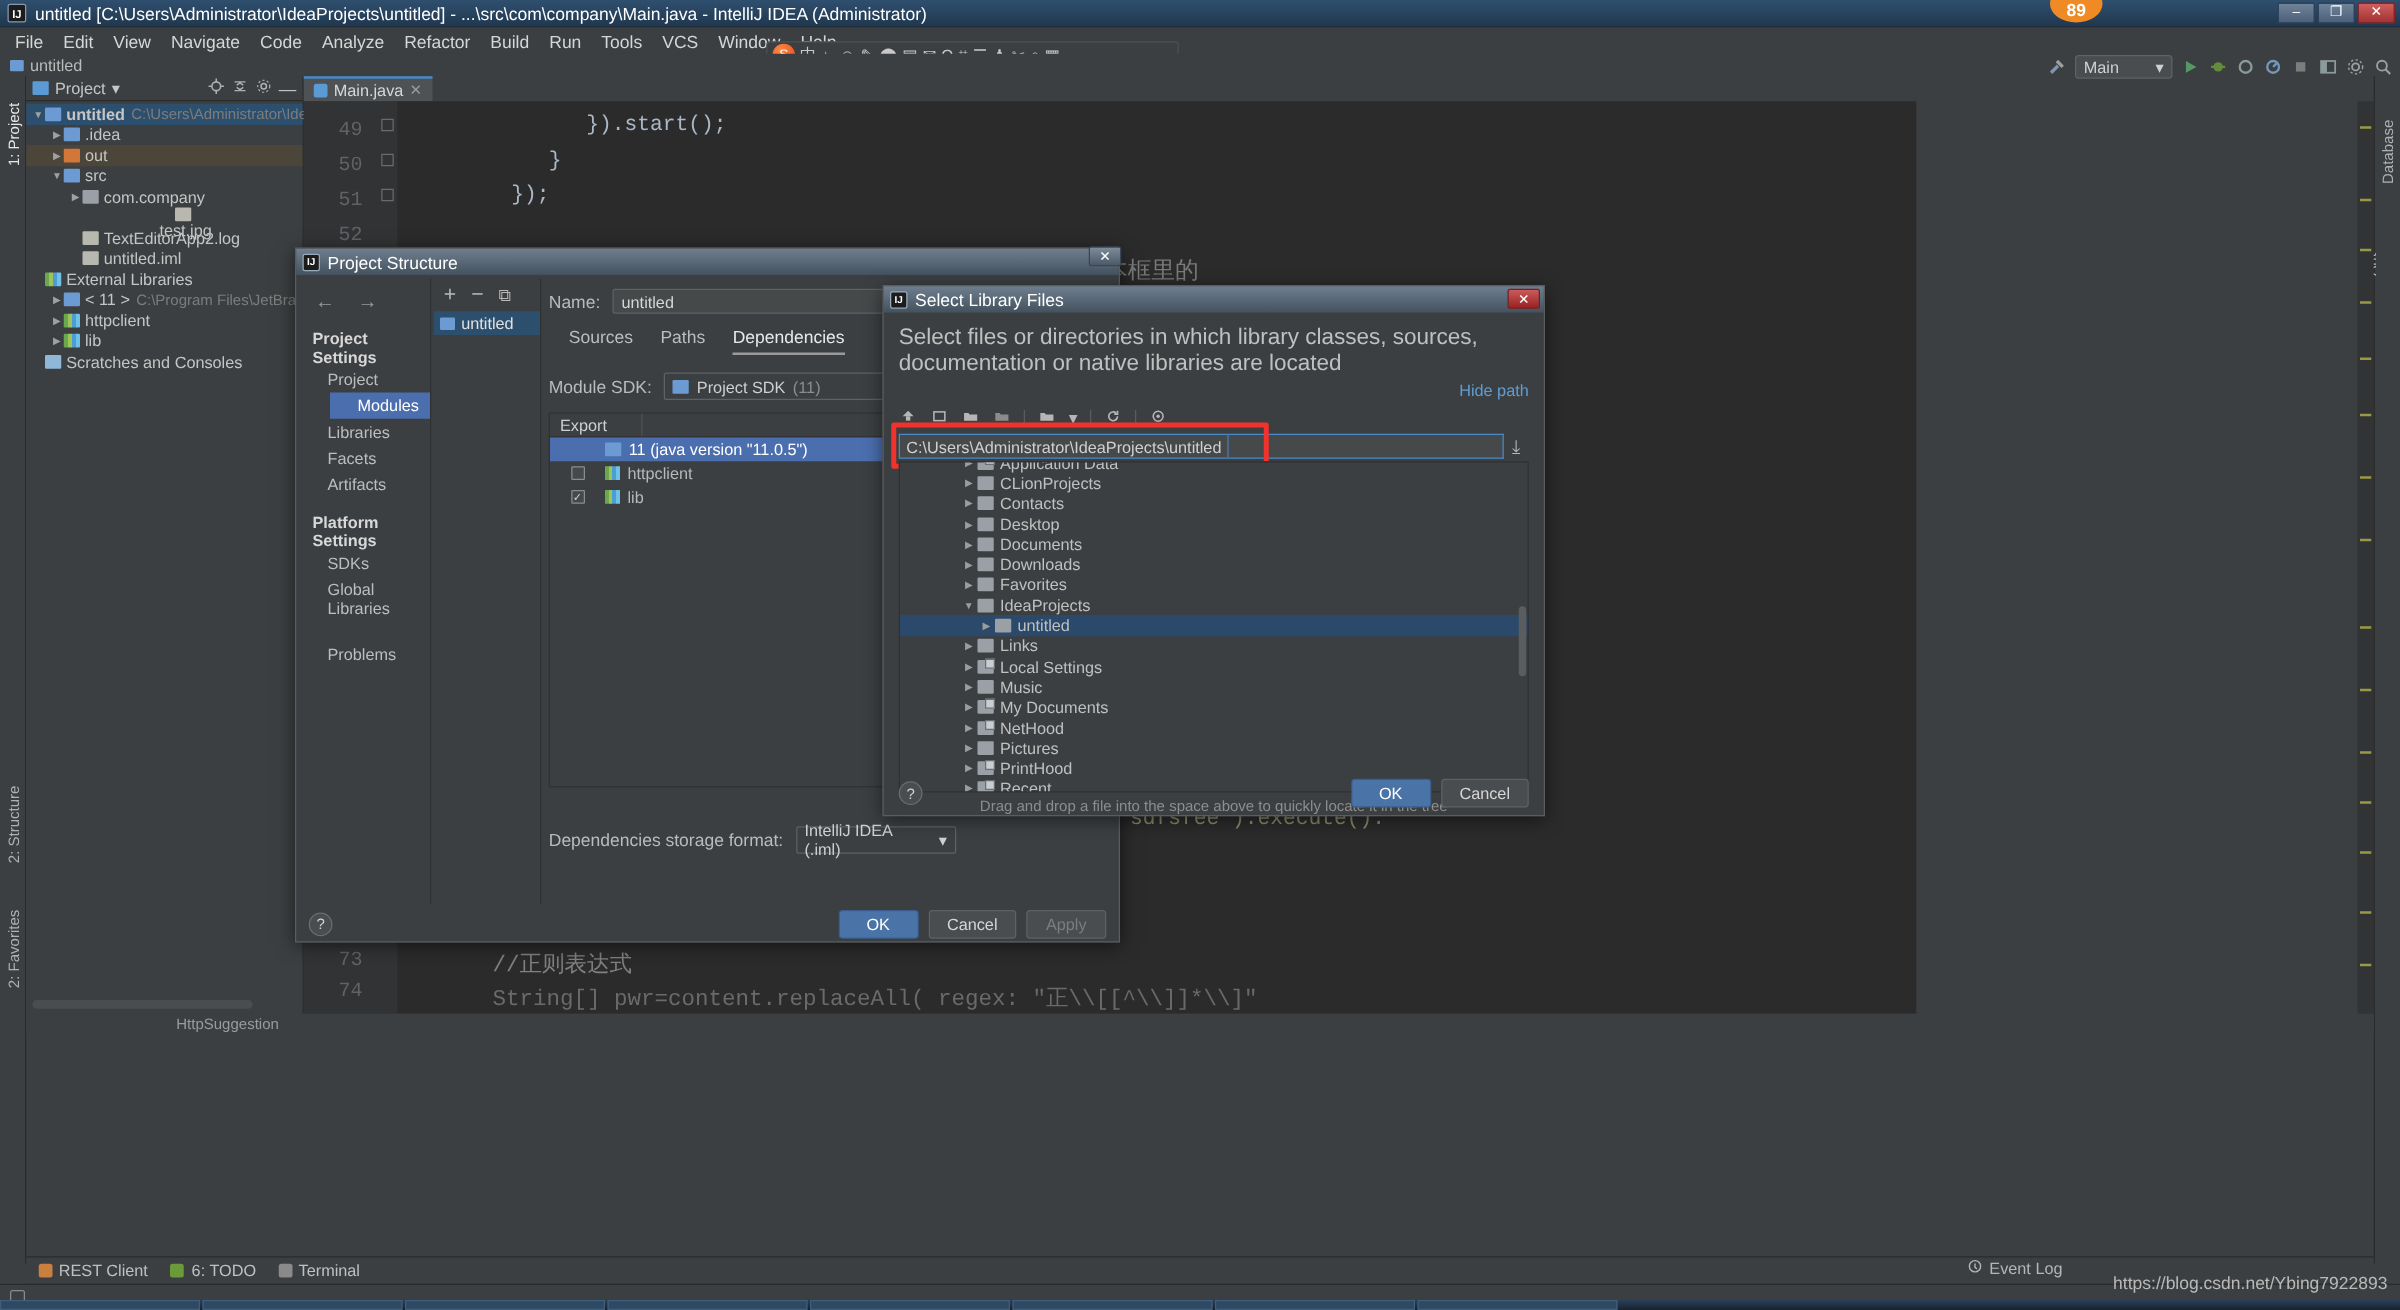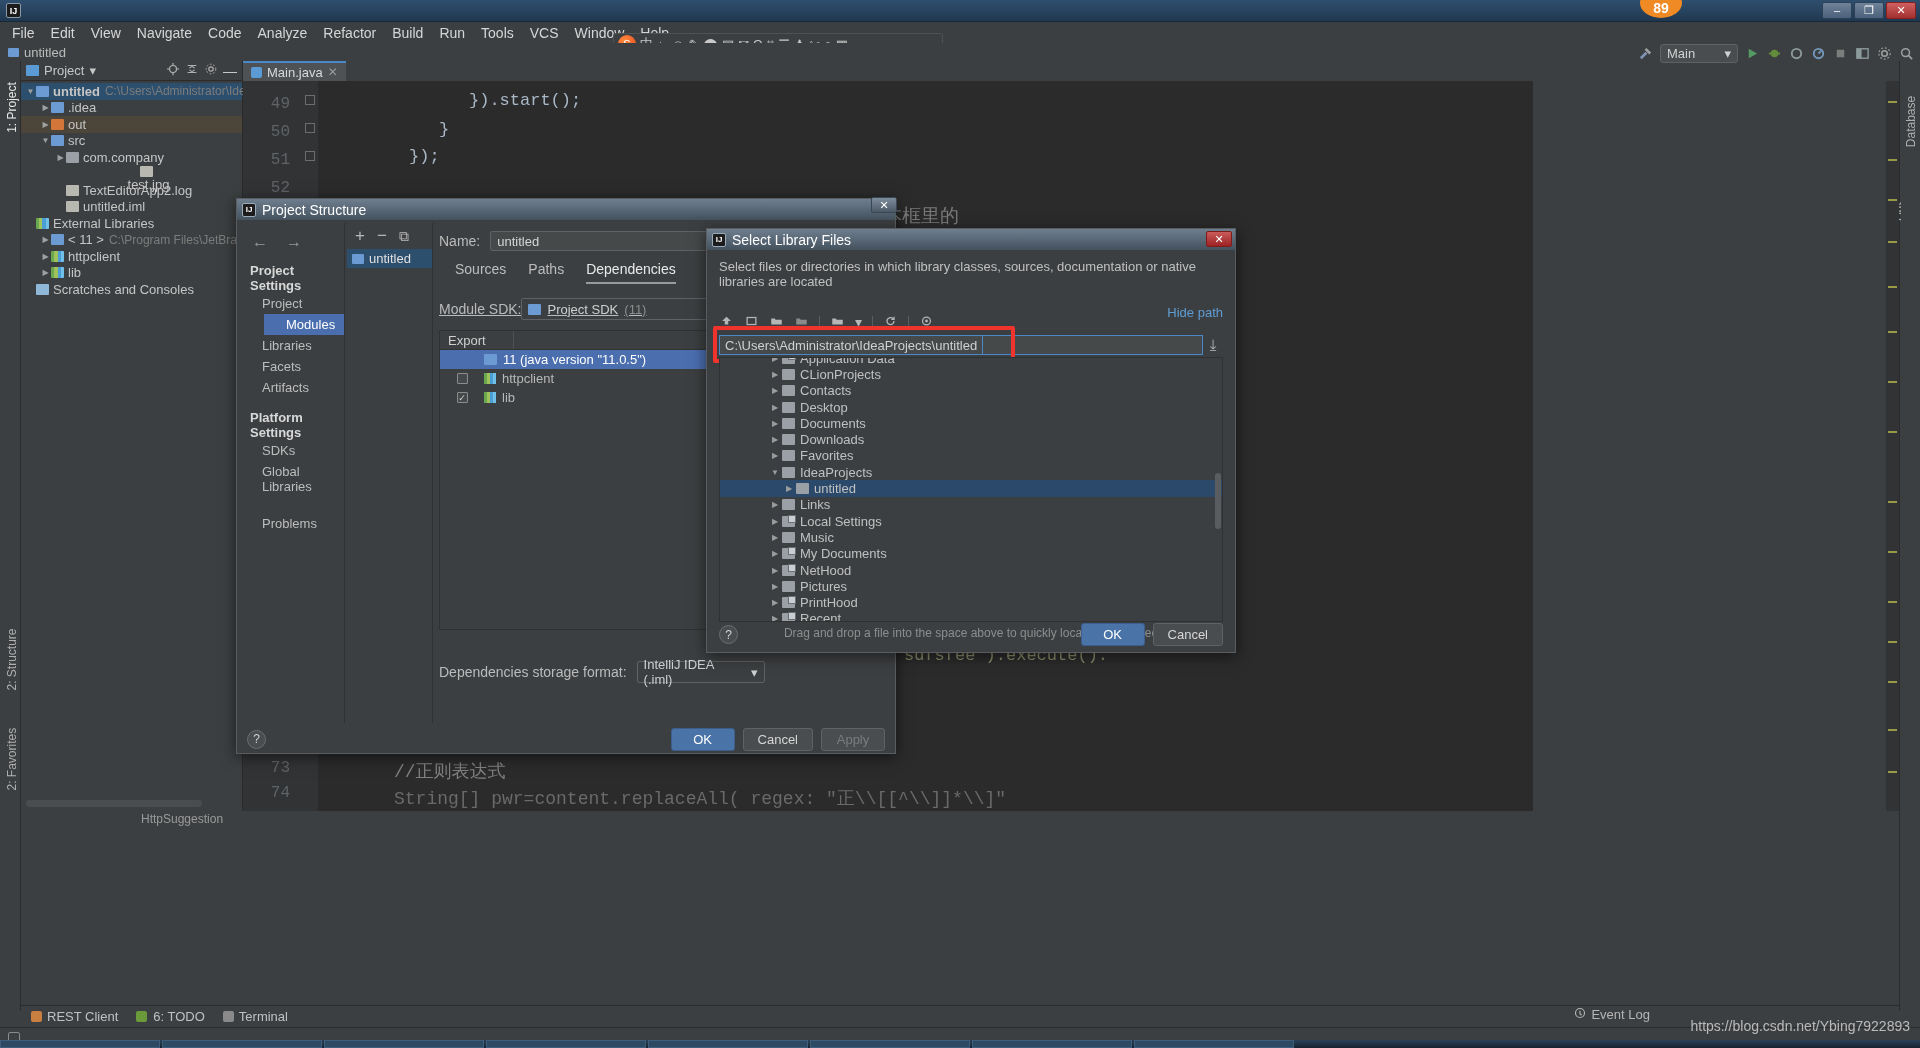--- a/index.html
+++ b/index.html
@@ -218,21 +218,21 @@
   }
 
   .ps-right{ position:absolute;left:198px;top:3px;right:3px;height:500px; }
   .ps-namerow{ display:flex;align-items:center;gap:10px;padding:8px 6px 0 4px; font-size:14px;}
   .ps-input{
     flex:1;height:20px;background:#45494a;border:1px solid #5e6264;border-radius:2px;
     padding:0 6px;font-size:13px;color:#d6d6d6;display:flex;align-items:center;
   }
   .ps-tabs{ display:flex;gap:22px;padding:10px 0 0 20px;font-size:14px;color:#bdbdbd;}
   .ps-tab.sel{ color:#e9e9e9; border-bottom:2px solid #9a9a9a; padding-bottom:5px;}
-  .ps-sdkrow{ display:flex;align-items:center;padding:14px 6px 0 4px;font-size:14px;text-decoration:underline;}
+  .ps-sdkrow{ display:flex;align-items:center;gap:10px;padding:14px 6px 0 4px;font-size:14px;}
   .ps-combo{
     flex:1;height:22px;background:#3c3f41;border:1px solid #5e6264;border-radius:2px;
     display:flex;align-items:center;gap:6px;padding:0 6px;font-size:13px;color:#cfcfcf;
     justify-content:space-between;
   }
   .ps-table{ margin:10px 4px 0 4px;border:1px solid #2f3133;background:#3c3f41;height:300px;position:relative;}
   .ps-thead{ height:19px;background:#3c3f41;border-bottom:1px solid #2f3133;display:flex;align-items:center;}
   .ps-th{ padding:0 8px;font-size:13px;color:#cfcfcf;border-right:1px solid #4e5254;height:100%;display:flex;align-items:center;}
   .ps-tr{ display:flex;align-items:center;height:19px;font-size:13px;color:#b8b8b8;}
   .ps-tr.sel{ background:#4b6eaf;color:#fff;}
@@ -256,21 +256,21 @@
     height:23px;min-width:64px;padding:0 14px;border-radius:3px;font-size:13px;
     display:flex;align-items:center;justify-content:center;
     background:#4a4d4f;border:1px solid #5e6264;color:#d6d6d6;
   }
   .btn.primary{ background:#4a74a8;border-color:#3b5e8c;color:#fff; }
   .btn.disabled{ color:#7a7d7f; }
 
   
   #selectlib{ left:706px; top:228px; width:530px; height:425px; }
   .sl-body{ padding:9px 12px 0 12px; position:relative; height:404px;}
-  .sl-desc{ font-size:13px;color:#c0c0c0; }
+  .sl-desc{ font-size:18px;color:#c0c0c0; }
   .sl-hidepath{ position:absolute;right:12px;top:55px;font-size:13px;color:#5f9ed4; }
   .sl-tools{ display:flex;align-items:center;gap:10px;height:22px;margin-top:22px;color:#b6b6b6;font-size:14px;}
   .sl-sep{ width:1px;height:13px;background:#5a5d5f; }
   .sl-pathrow{ display:flex;gap:0;margin-top:2px;position:relative; }
   .sl-path{
     flex:1;height:20px;background:#45494a;border:1px solid #4a88c7;
     display:flex;align-items:center;padding:0 5px;font-size:13px;color:#d0d0d0;
   }
   .sl-redbox{
     position:absolute;left:-6px;top:-9px;width:302px;height:37px;
@@ -295,20 +295,21 @@
   .sl-footer{ position:absolute;left:12px;right:12px;bottom:8px;display:flex;align-items:center;}
   .sl-footer .sp{ flex:1; }
 </style>
 </head>
 <body>
 
 <div id="root">
 
   <div class="titlebar">
     <span class="tb-ij-icon">IJ</span>
+    <span>untitled [C:\Users\Administrator\IdeaProjects\untitled] - ...\src\com\company\Main.java - IntelliJ IDEA (Administrator)</span>
     <div class="win-btns">
       <div class="win-btn">–</div>
       <div class="win-btn">❐</div>
       <div class="win-btn close">✕</div>
     </div>
   </div>
   <div class="badge-orange">89</div>
 
   <div class="menubar">
     <span class="mi">File</span>

